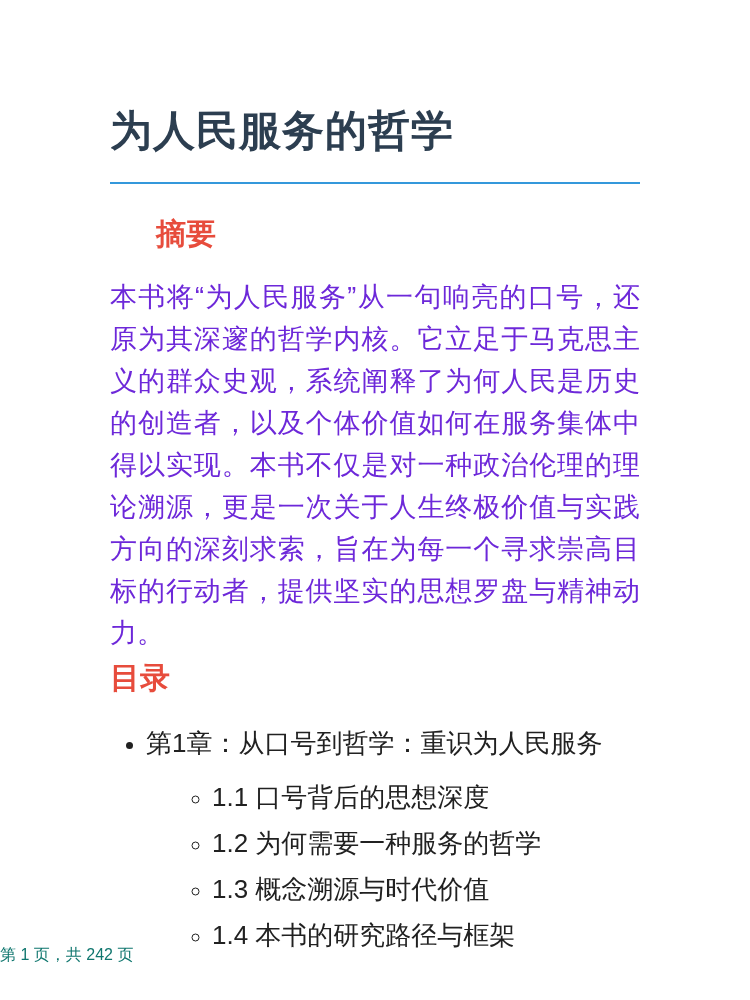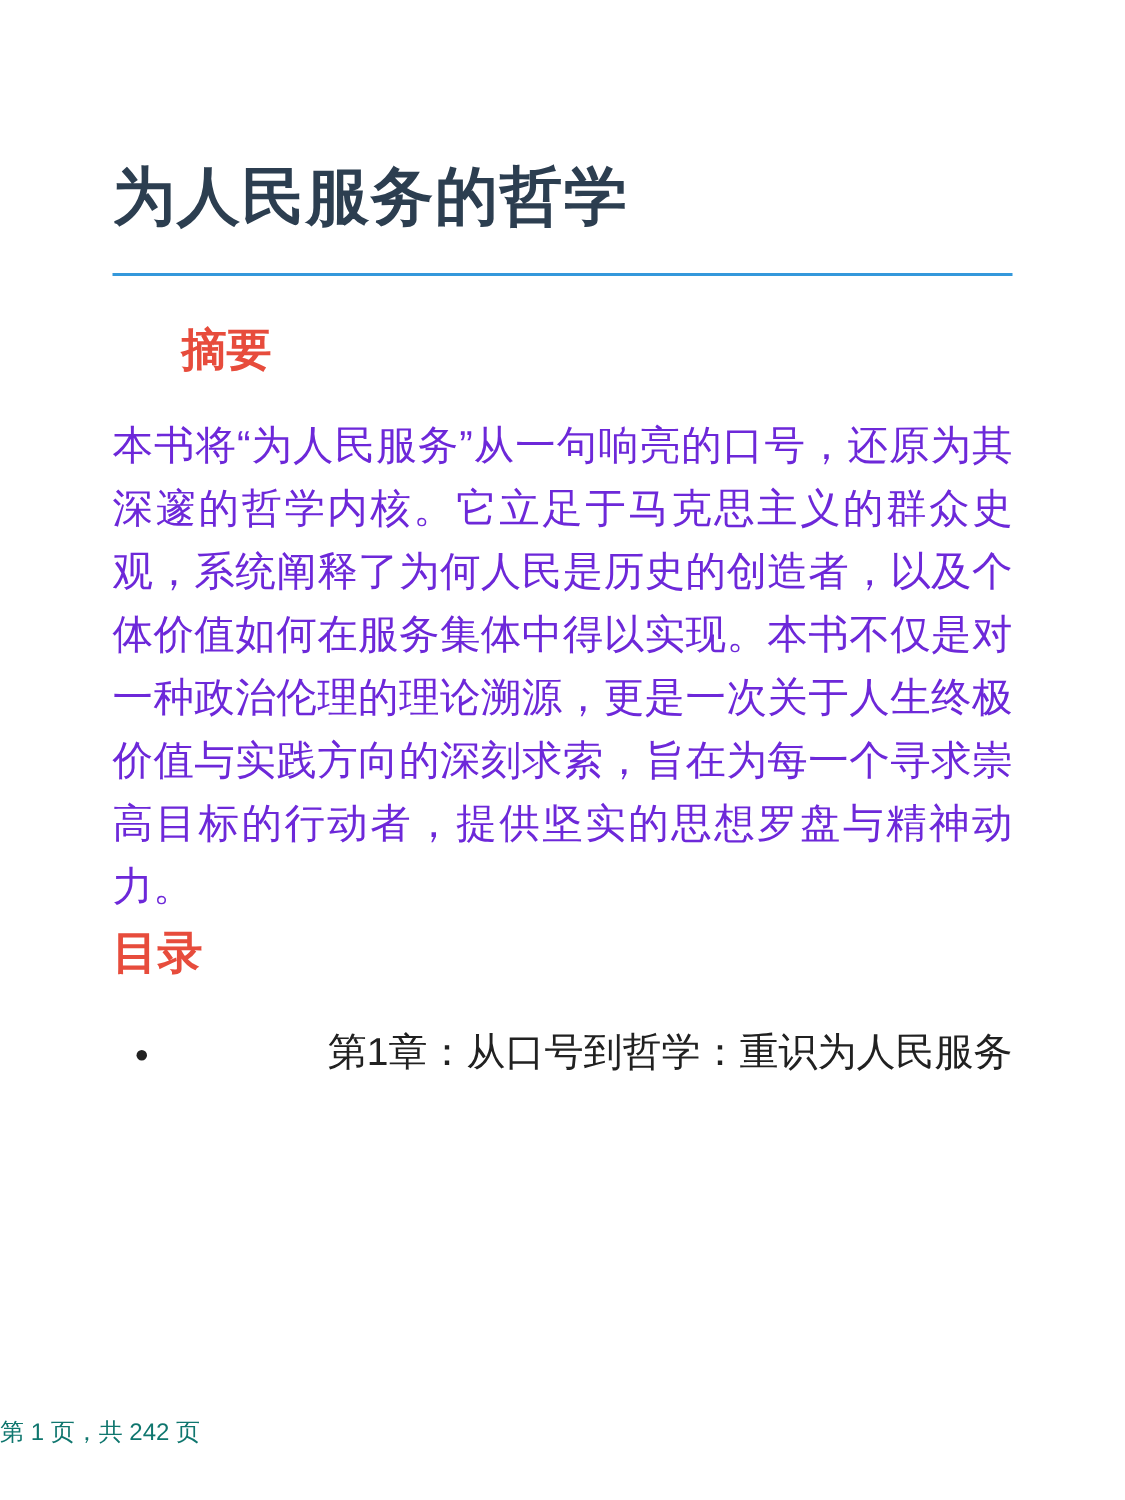--- a/index.html
+++ b/index.html
@@ -6,21 +6,21 @@
   .page {
     position: relative;
     width: 750px;
     height: 1000px;
     background: #ffffff;
     font-family: "Liberation Sans", "DejaVu Sans", sans-serif;
     overflow: hidden;
     margin: 0 auto;
   }
   .content {
-    padding: 0 75px;
+    padding: 0 110px;
   }
   .doc-title {
     margin: 0;
     padding-top: 106px;
     font-size: 42px;
     line-height: 50px;
     font-weight: 700;
     color: #2c3e50;
     letter-spacing: 1px;
   }
@@ -47,21 +47,20 @@
     text-justify: inter-ideograph;
   }
   .toc-heading { margin-top: 6px; }
   ul.toc-l1 {
     margin: 26px 0 0 0;
     padding-left: 36px;
     list-style: disc;
     font-size: 26px;
     line-height: 42px;
     color: #212121;
-    text-align: right;
   }
   ul.toc-l1 > li::marker { font-size: 22px; }
   ul.toc-l2 {
     margin: 12px 0 0 0;
     padding-left: 66px;
     list-style: circle;
   }
   ul.toc-l2 > li {
     margin-bottom: 4px;
   }
@@ -88,19 +87,25 @@
 
     <h2 class="section-heading abstract-heading">摘要</h2>
 
     <p class="abstract-body">本书将“为人民服务”从一句响亮的口号，还原为其深邃的哲学内核。它立足于马克思主义的群众史观，系统阐释了为何人民是历史的创造者，以及个体价值如何在服务集体中得以实现。本书不仅是对一种政治伦理的理论溯源，更是一次关于人生终极价值与实践方向的深刻求索，旨在为每一个寻求崇高目标的行动者，提供坚实的思想罗盘与精神动力。</p>
 
     <h2 class="section-heading toc-heading">目录</h2>
 
     <ul class="toc-l1">
       <li>
         <span>第1章：从口号到哲学：重识为人民服务</span>
+        <ul class="toc-l2">
+          <li>1.1 口号背后的思想深度</li>
+          <li>1.2 为何需要一种服务的哲学</li>
+          <li>1.3 概念溯源与时代价值</li>
+          <li>1.4 本书的研究路径与框架</li>
+        </ul>
       </li>
     </ul>
 
   </main>
 
   <div class="page-footer">第 1 页，共 242 页</div>
 </div>
 
 </body></html>

